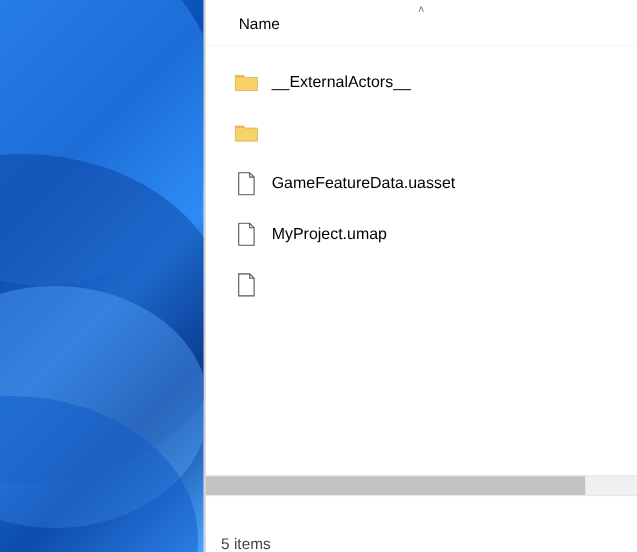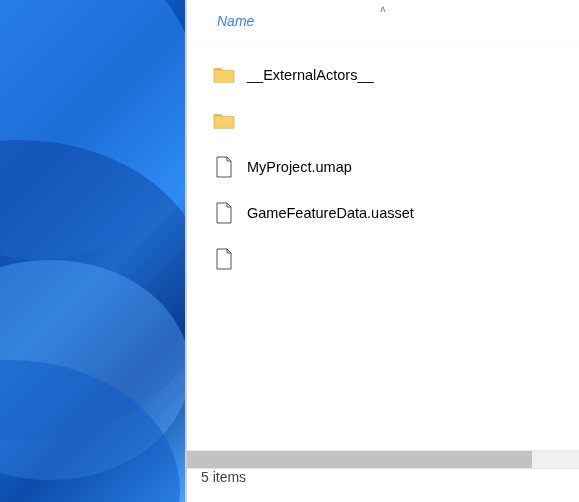--- a/index.html
+++ b/index.html
@@ -39,25 +39,24 @@
     }
     .header {
       height: 42px;
       display: flex;
       align-items: center;
       padding-left: 30px;
       position: relative;
       border-bottom: 1px solid rgba(0,0,0,0.03);
     }
     .col-name {
-      color: #3b82f6;
+      color: #000000;
       font-size: 14px;
       cursor: default;
       user-select: none;
-      font-style: italic;
     }
     .sort-arrow {
       position: absolute;
       left: 50%;
       top: 4px;
       transform: translateX(-50%);
       color: #6a6a6a;
       font-size: 10px;
     }
     .file-list {
@@ -97,23 +96,23 @@
     }
     .scrollbar-thumb {
       position: absolute;
       left: 0;
       top: 0;
       height: 100%;
       width: 88%;
       background: #c2c2c2;
     }
     .status-bar {
-      height: 34px;
+      height: 52px;
       display: flex;
-      align-items: flex-start;
+      align-items: flex-end;
       padding-left: 14px;
       border-top: 1px solid #e6e6e6;
       color: #444;
       font-size: 14px;
     }
   </style>
 </head>
 <body>
 
 <div class="left-sidebar">
@@ -148,30 +147,30 @@
   </svg>
         </span>
       </div>
       <div class="row">
         <span class="icon-wrap file-icon">
           <svg viewBox="0 0 18 22">
     <path d="M2 1 L12 1 L16 5 L16 21 L2 21 Z" fill="#fff" stroke="#555" stroke-width="1"></path>
     <path d="M12 1 L12 5 L16 5" fill="none" stroke="#555" stroke-width="1"></path>
   </svg>
         </span>
-        <span class="filename">MyProject.umap</span>
+        <span class="filename">GameFeatureData.uasset</span>
       </div>
       <div class="row">
         <span class="icon-wrap file-icon">
           <svg viewBox="0 0 18 22">
     <path d="M2 1 L12 1 L16 5 L16 21 L2 21 Z" fill="#fff" stroke="#555" stroke-width="1"></path>
     <path d="M12 1 L12 5 L16 5" fill="none" stroke="#555" stroke-width="1"></path>
   </svg>
         </span>
-        <span class="filename">GameFeatureData.uasset</span>
+        <span class="filename">MyProject.umap</span>
       </div>
       <div class="row">
         <span class="icon-wrap file-icon">
           <svg viewBox="0 0 18 22">
     <path d="M2 1 L12 1 L16 5 L16 21 L2 21 Z" fill="#fff" stroke="#555" stroke-width="1"></path>
     <path d="M12 1 L12 5 L16 5" fill="none" stroke="#555" stroke-width="1"></path>
   </svg>
         </span>
       </div>
     </div>

